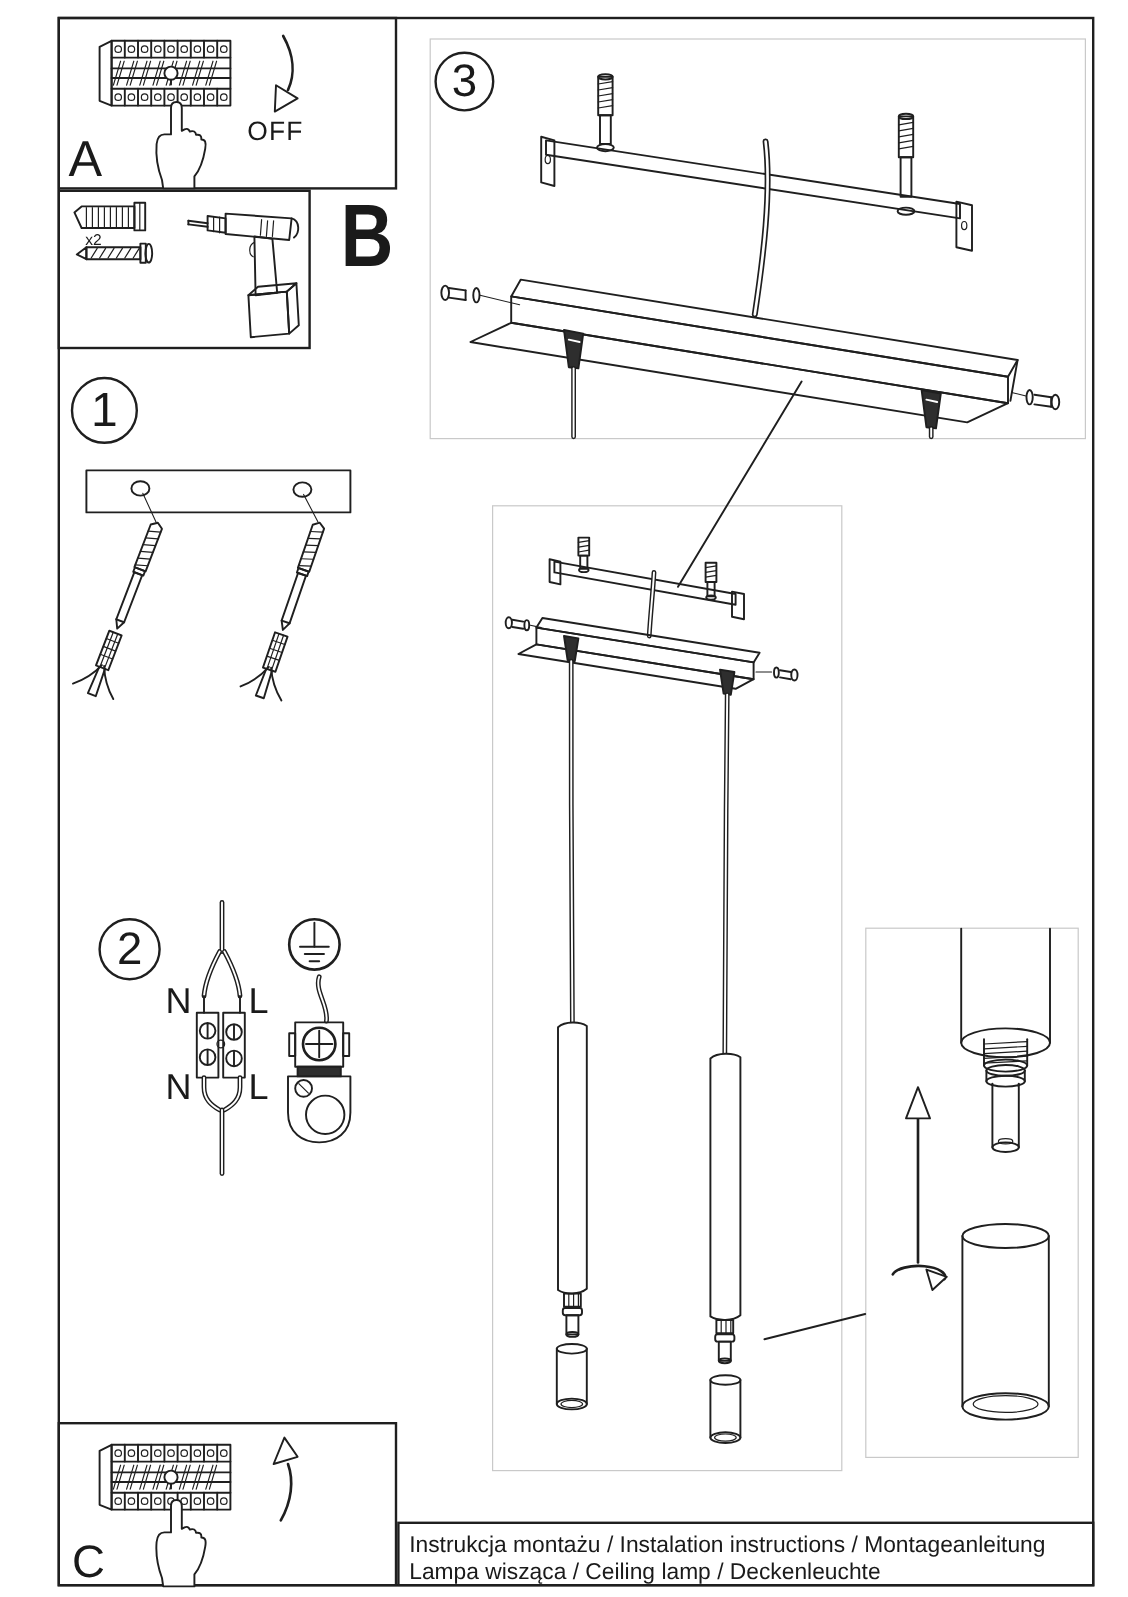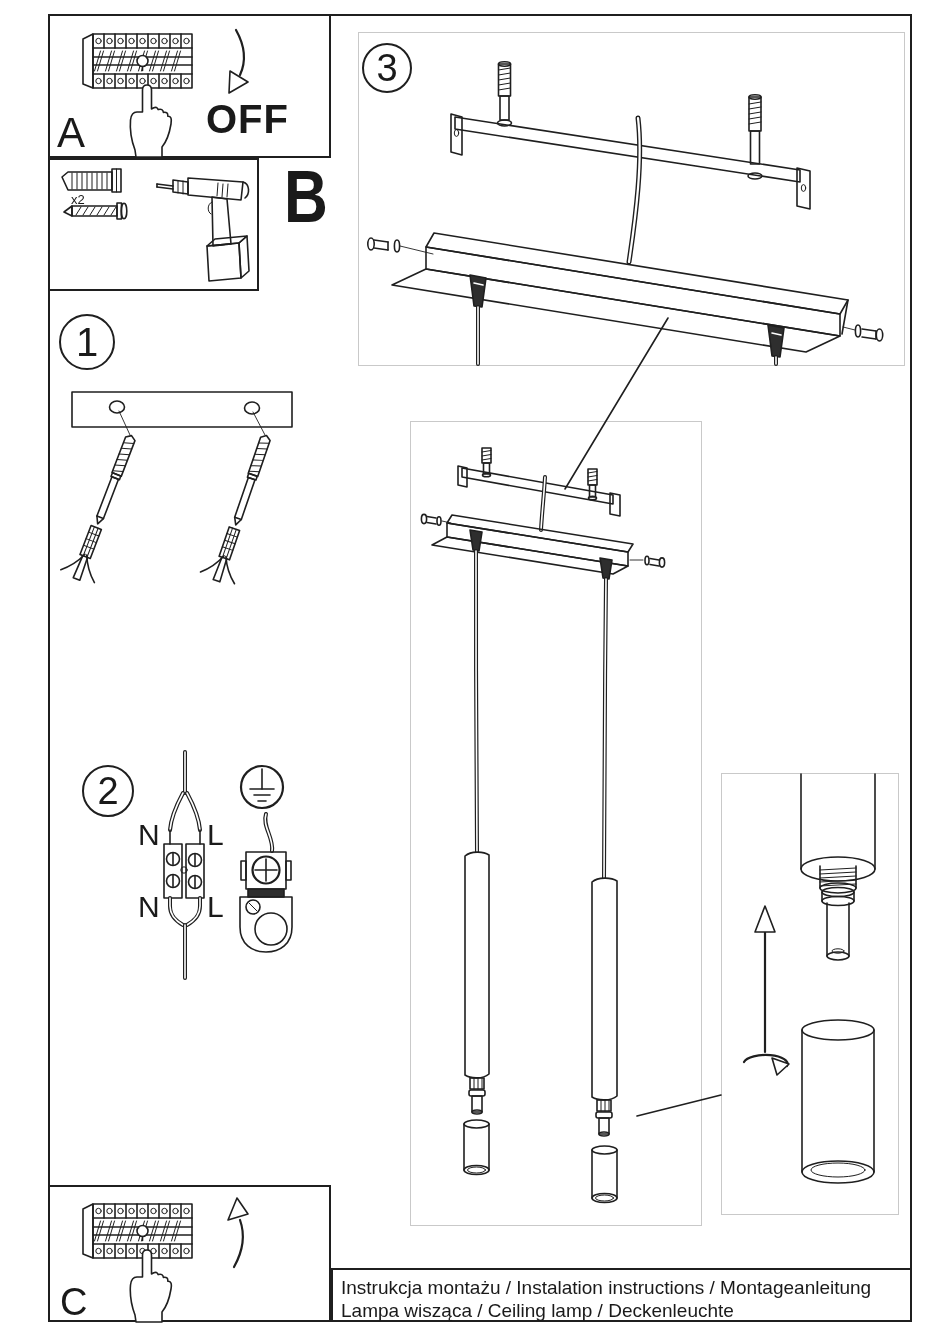--- a/index.html
+++ b/index.html
@@ -4,21 +4,21 @@
 <style>
   html,body{margin:0;padding:0;background:#e8e8e8;}
   .page{position:relative;width:940px;height:1331px;background:#ffffff;
         font-family:"Liberation Sans","DejaVu Sans",sans-serif;color:#1a1a1a;overflow:hidden;}
   .frame{position:absolute;border:2px solid #1f1f1f;box-sizing:border-box;background:transparent;}
   .subframe{position:absolute;border:1.5px solid #c9c9c9;box-sizing:border-box;}
   .badge{position:absolute;border:2.2px solid #1f1f1f;border-radius:50%;
          display:flex;align-items:center;justify-content:center;
          font-size:40px;font-weight:400;background:#fff;box-sizing:border-box;}
   .biglabel{position:absolute;font-weight:400;line-height:1;}
-  .action{position:absolute;font-size:40px;font-weight:700;line-height:1;letter-spacing:1px;}
+  .action{position:absolute;font-size:22px;font-weight:400;line-height:1;letter-spacing:1px;}
   .nl{position:absolute;font-size:30px;line-height:1;}
   .small{position:absolute;font-size:13px;line-height:1;}
   .footer-line{position:absolute;font-size:19px;line-height:1.2;white-space:nowrap;}
   svg.art{position:absolute;left:0;top:0;}
   svg.art *{fill:none;stroke:#1f1f1f;stroke-width:1.6;stroke-linecap:round;stroke-linejoin:round;}
   svg.art .thin{stroke-width:1;}
   svg.art .w2{stroke-width:2.2;}
   svg.art .fw{fill:#ffffff;}
   svg.art .fd{fill:#2e2e2e;stroke:#1f1f1f;}
   svg.art .cable-out{stroke-width:5;}

